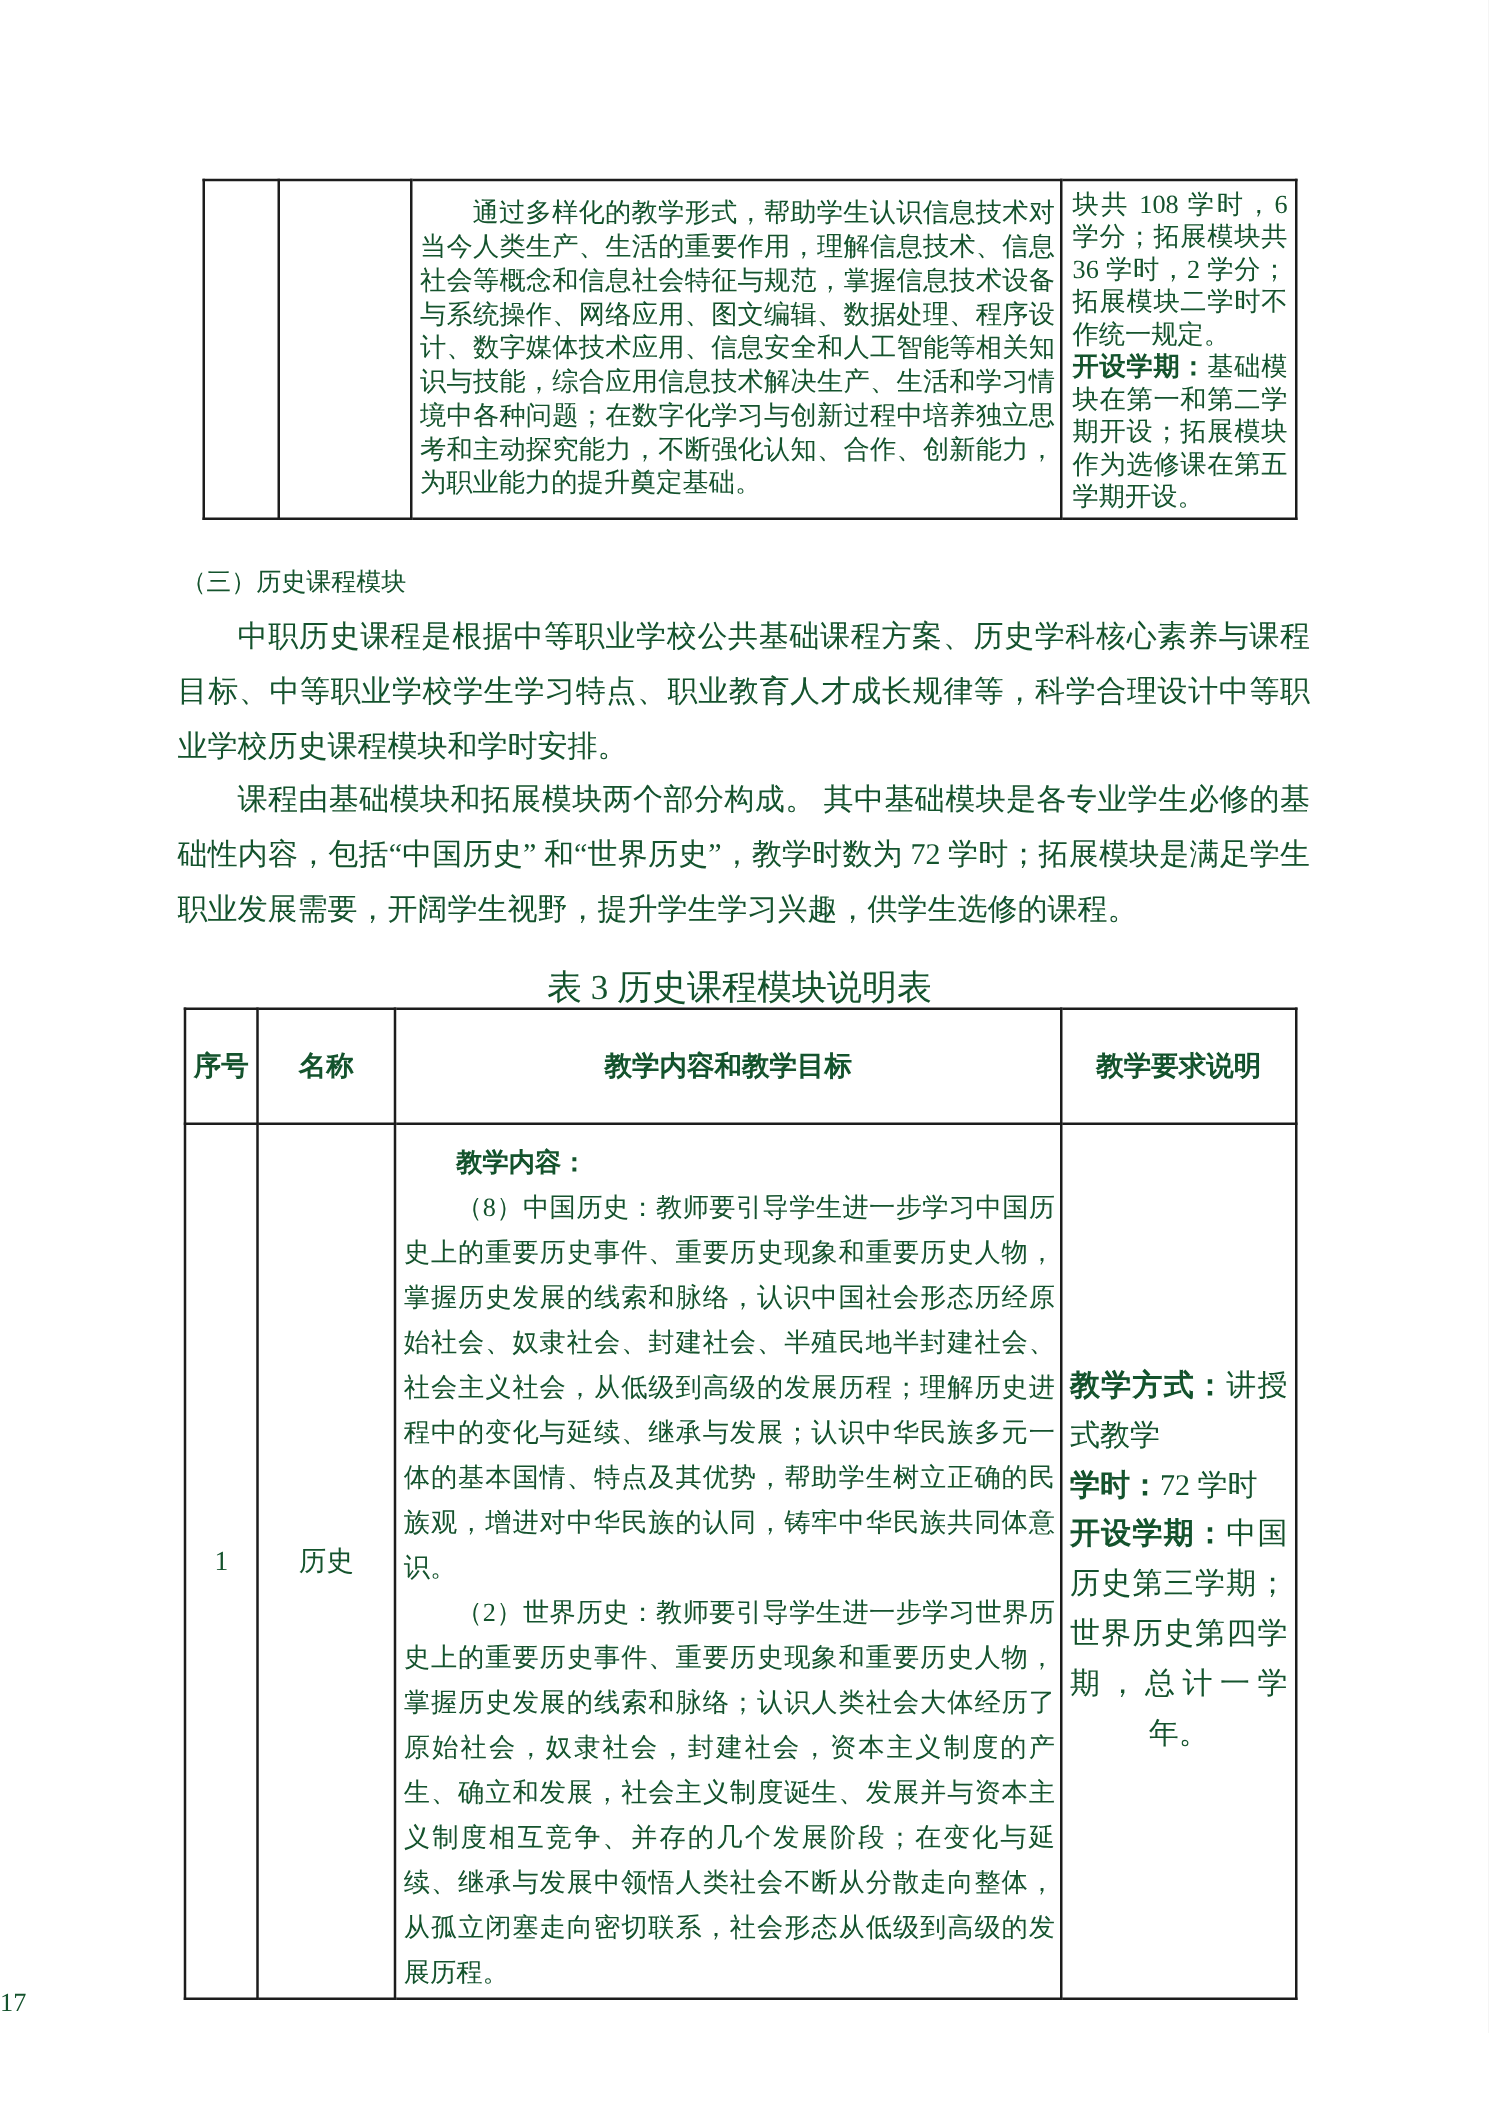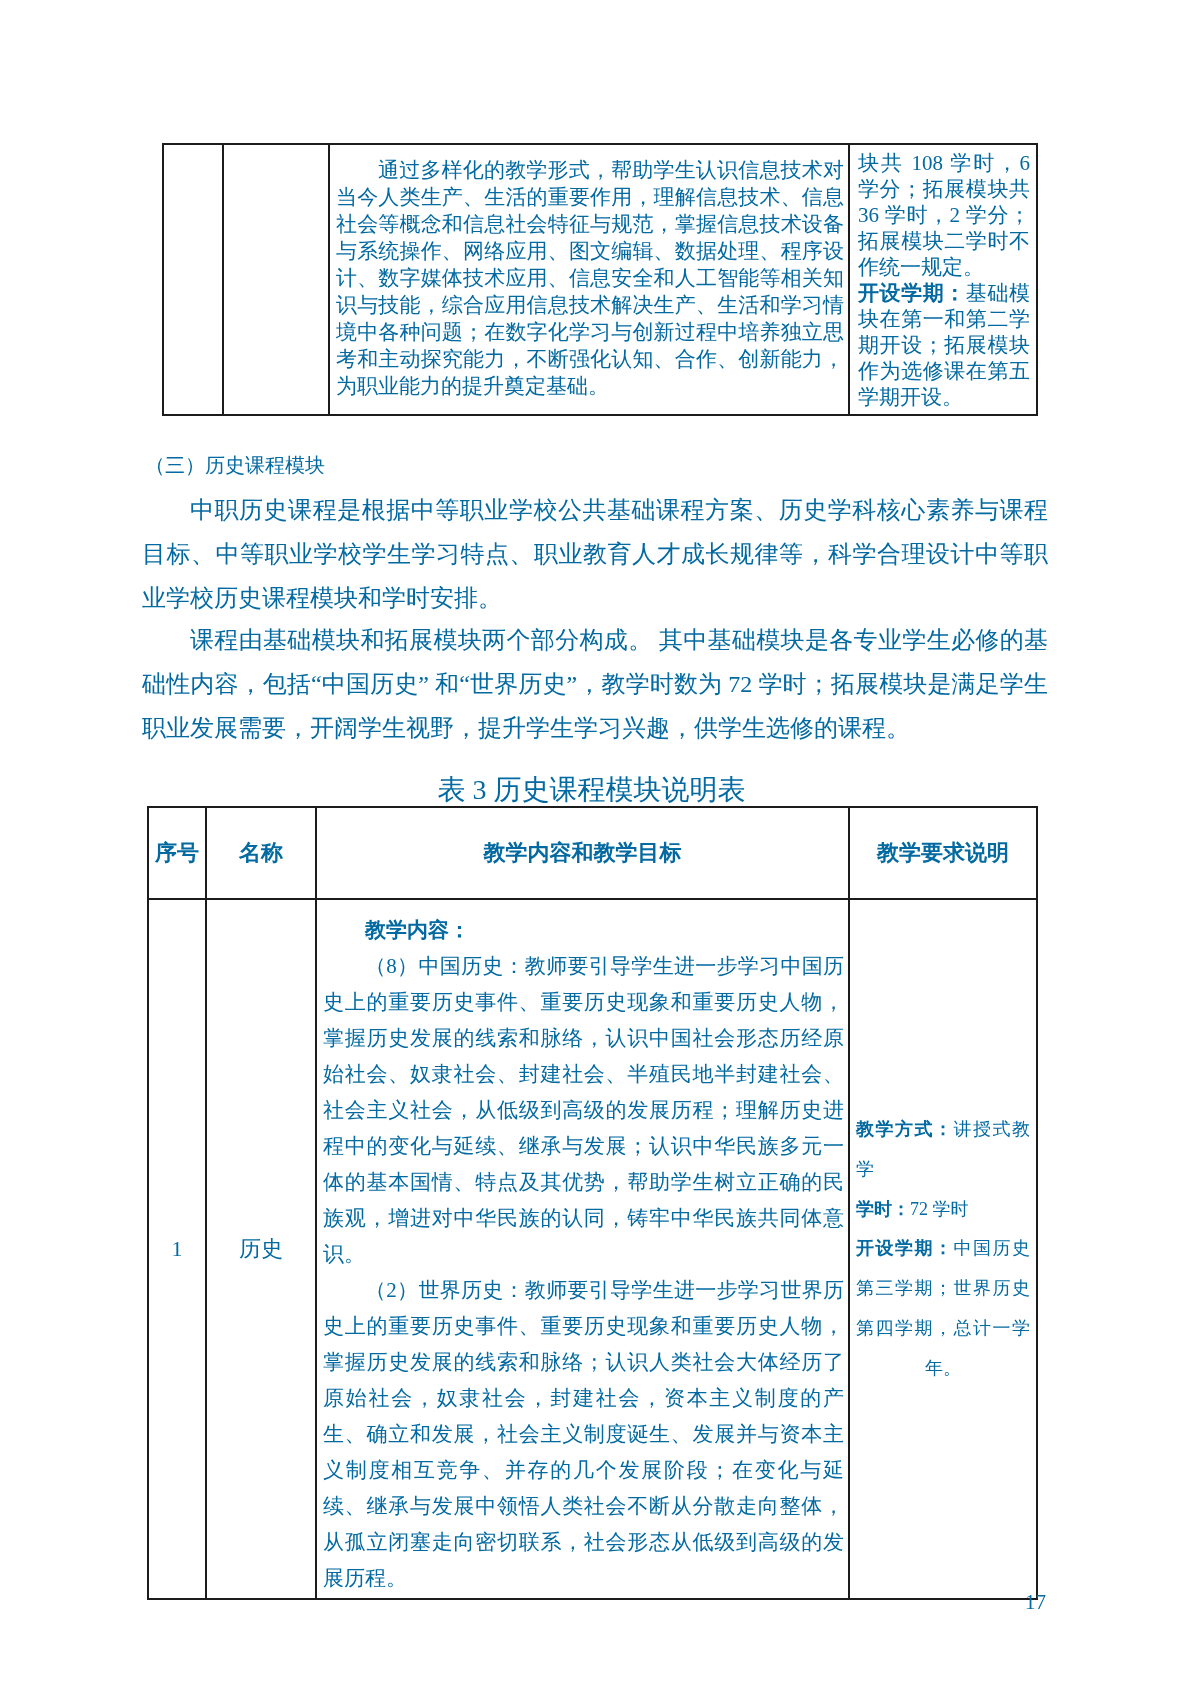--- a/index.html
+++ b/index.html
@@ -1,21 +1,21 @@
 <!DOCTYPE html>
 <html><head>
 <meta charset="utf-8">
 <style>
   html,body { margin:0; padding:0; background:#e8e8e8; }
   .page {
     position:relative;
     width:1191px; height:1684px;
     margin:0 auto;
     background:#ffffff;
-    color:#0369a1;
+    color:#14532d;
     font-family:"Liberation Serif","DejaVu Serif",serif;
     overflow:hidden;
   }
   table { border-collapse:collapse; table-layout:fixed; }
   td,th { border:2px solid #1c1c1c; box-sizing:border-box; }
 
   
   .tbl-top { position:absolute; left:162px; top:143px; width:874px; }
   .tbl-top td { vertical-align:top; font-size:21px; }
   .tbl-top .c3 { padding:12px 4px 6px 6px; line-height:27px; text-align:justify; }
@@ -34,25 +34,25 @@
   .para1 { top:488px; }
   .para2 { top:618px; }
   .caption { position:absolute; left:147px; top:771px; width:889px; text-align:center; font-size:28px; }
 
   
   .tbl-main { position:absolute; left:147px; top:806px; width:889px; }
   .tbl-main th { height:92px; font-size:22px; font-weight:bold; text-align:center; vertical-align:middle; }
   .tbl-main .cell-no, .tbl-main .cell-name { text-align:center; vertical-align:middle; font-size:22px; }
   .tbl-main .cell-content { vertical-align:top; padding:12px 4px 2px 6px; font-size:21px; line-height:36px; text-align:justify; }
   .tbl-main .cell-content p { margin:0; text-indent:2em; }
-  .tbl-main .cell-req { vertical-align:middle; padding:4px 6px; font-size:18px; line-height:40px; text-align:justify; }
+  .tbl-main .cell-req { vertical-align:middle; padding:4px 6px; font-size:24px; line-height:40px; text-align:justify; }
   .tbl-main .cell-req .blk { margin:0; }
   .center-last { text-align-last:center;font-family:Liberation Mono, monospace; }
 
-  .pagenum { position:absolute; left:0; top:1590px; width:998px; text-align:right; font-size:21px;padding-left:48px; }
+  .pagenum { position:absolute; left:0; top:1590px; width:998px; text-align:left; font-size:21px; }
 </style>
 </head>
 <body>
 
 <div class="page">
 
   <table class="tbl-top">
     <colgroup>
       <col style="width:60px">
         <col style="width:106px">

